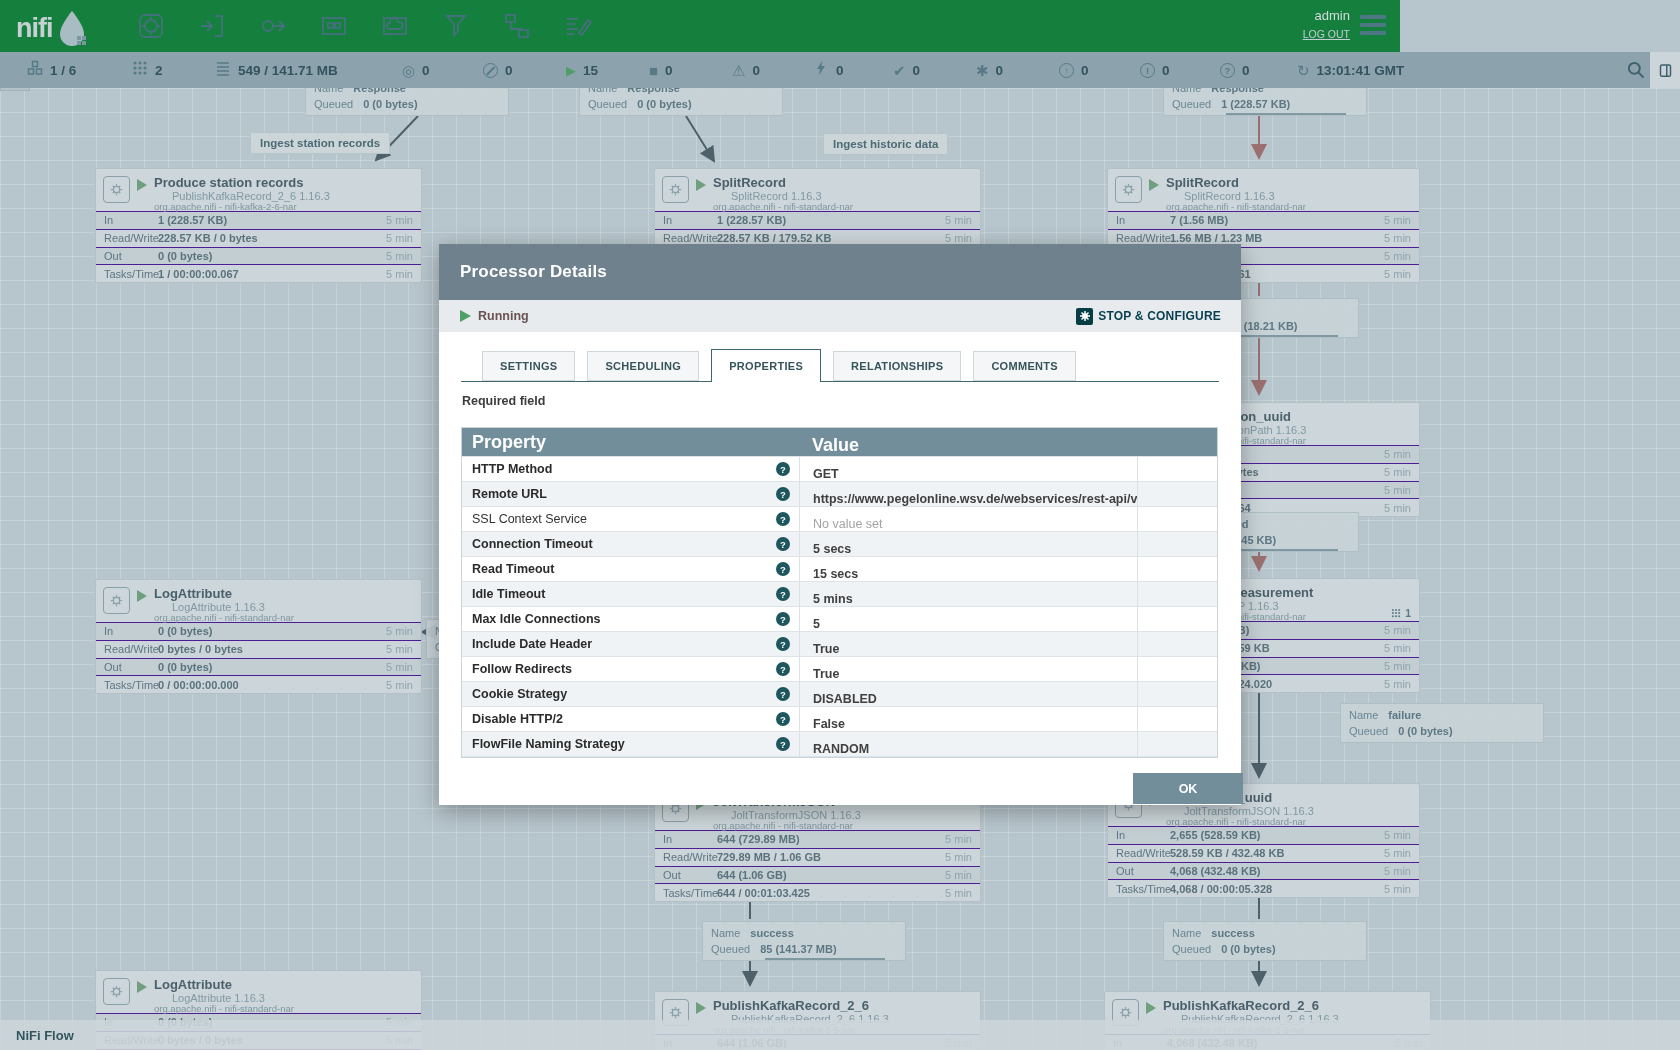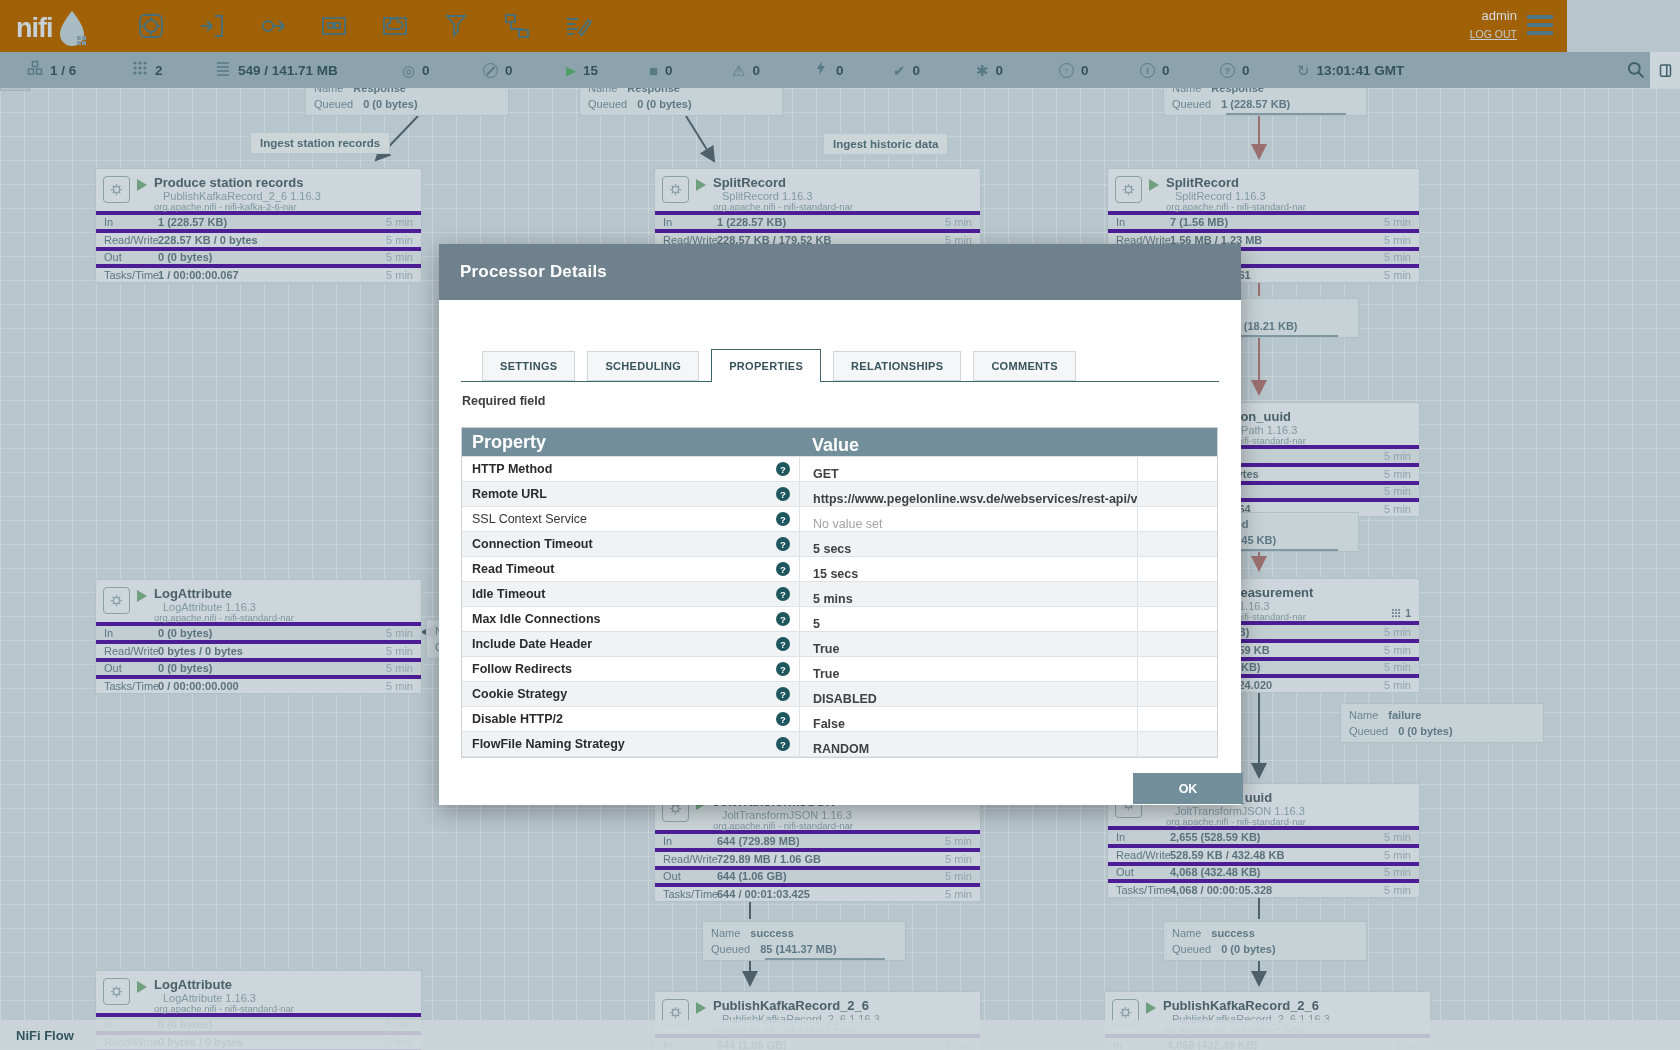--- a/index.html
+++ b/index.html
@@ -1,19 +1,19 @@
 <!DOCTYPE html>
 <html><head>
 <meta charset="utf-8">
 <style>
   html,body{margin:0;padding:0;background:#222;}
   *{box-sizing:border-box;font-family:"Liberation Sans","DejaVu Sans",sans-serif;}
   .screen{position:relative;width:1680px;height:1050px;overflow:hidden;background:#b7c5cc;}
   
-  .appbar{position:absolute;left:0;top:0;width:1567px;height:52px;background:#a16207;z-index:5;}
+  .appbar{position:absolute;left:0;top:0;width:1400px;height:52px;background:#15803d;z-index:5;}
   .logo{position:absolute;left:16px;top:8px;display:flex;align-items:center;}
   .logo-text{font-size:27px;font-weight:bold;letter-spacing:-1px;color:#c6d0d5;}
   .logo-drop{margin-left:2px;margin-top:2px;}
   .tb-icons{position:absolute;left:136px;top:11px;display:flex;gap:31px;}
   .tb-icon{width:30px;height:30px;color:#44707e;cursor:pointer;}
   .user-block{position:absolute;right:50px;top:8px;text-align:right;}
   .user-name{font-size:13px;color:#d3dbdf;}
   .logout{font-size:10.5px;color:#c2cdd2;text-decoration:underline;margin-top:5px;cursor:pointer;}
   .hamburger{position:absolute;right:14px;top:15px;width:26px;cursor:pointer;}
   .hamburger div{height:4px;background:#4e7684;margin-bottom:4px;border-radius:1px;}
@@ -31,25 +31,25 @@
     background-image:linear-gradient(rgba(255,255,255,.22) 1px,transparent 1px),linear-gradient(90deg,rgba(255,255,255,.22) 1px,transparent 1px);
     background-size:24px 24px;z-index:1;}
   .side-btn{position:absolute;width:30px;height:29px;background:#b3c2c9;border:1px solid #9fb2ba;display:flex;align-items:center;justify-content:center;color:#4e707c;cursor:pointer;z-index:3;}
   .wires{position:absolute;left:0;top:0;width:1680px;height:962px;z-index:1;}
   
   .proc{position:absolute;background:#cdd6da;border:1px solid #b2c1c7;border-radius:2px;z-index:2;cursor:pointer;}
   .proc-head{position:relative;height:42px;}
   .proc-icon{position:absolute;left:7px;top:7px;width:27px;height:27px;border:1.6px solid #8aa0a9;border-radius:4px;display:flex;align-items:center;justify-content:center;color:#8aa0a9;}
   .proc-play{position:absolute;left:41px;top:10px;width:0;height:0;border-left:10px solid #6f9f7e;border-top:6px solid transparent;border-bottom:6px solid transparent;}
   .proc-name{position:absolute;left:58px;top:6px;font-size:13px;font-weight:600;color:#4a606b;white-space:nowrap;}
-  .proc-type{position:absolute;left:67px;top:21px;font-size:11px;color:#8099a3;white-space:nowrap;}
+  .proc-type{position:absolute;left:76px;top:21px;font-size:11px;color:#8099a3;white-space:nowrap;}
   .proc-bundle{position:absolute;left:58px;top:32px;font-size:9.5px;color:#7e959f;white-space:nowrap;}
   .proc-badge{position:absolute;right:8px;top:28px;font-size:10.5px;font-weight:bold;color:#5d7a85;display:flex;gap:4px;align-items:center;}
   .proc-rows{width:100%;}
-  .proc-row{display:flex;align-items:center;height:17.75px;border-top:4px solid #4c1d95;font-size:11px;overflow:hidden;white-space:nowrap;}
+  .proc-row{display:flex;align-items:center;height:17.75px;border-top:1px solid #4c1d95;font-size:11px;overflow:hidden;white-space:nowrap;}
   .proc-row:nth-child(odd){background:#c3ced3;}
   .proc-row:nth-child(even){background:#ccd5d9;}
   .pr-label{width:62px;padding-left:8px;color:#5c7681;flex:none;}
   .pr-value{flex:1;font-weight:600;color:#5a727c;}
   .pr-time{width:44px;padding-right:8px;color:#8ea4ad;text-align:right;flex:none;}
   
   .clabel{position:absolute;width:204px;height:40px;background:rgba(200,210,215,.92);border:1px solid #aebfc6;font-size:11px;padding:3px 8px;z-index:2;cursor:pointer;}
   .cl-line{display:flex;gap:10px;line-height:16px;white-space:nowrap;}
   .cl-key{color:#6a8693;}
   .cl-val{font-weight:600;color:#5d7884;}
@@ -763,20 +763,33 @@
   </div>
 
   <div class="crumbbar">
     <span class="crumb">NiFi Flow</span>
   </div>
 
   <div class="modal">
     <div class="m-head">
       <span class="m-title">Processor Details</span>
     </div>
+    <div class="m-status">
+      <span class="m-run-play"></span>
+      <span class="m-run-text">Running</span>
+      <div class="m-action">
+        <span class="m-action-icon">
+          <svg width="12" height="12" viewBox="0 0 24 24" fill="none" stroke="currentColor" stroke-width="3">
+              <circle cx="12" cy="12" r="4.5" fill="currentColor"></circle>
+              <path d="M12 2v4 M12 18v4 M2 12h4 M18 12h4 M5 5l3 3 M16 16l3 3 M19 5l-3 3 M8 16l-3 3"></path>
+            </svg>
+        </span>
+        <span class="m-action-text">STOP &amp; CONFIGURE</span>
+      </div>
+    </div>
     <div class="m-tabs" id="m-tabs">
         <div class="m-tab">SETTINGS</div>
         <div class="m-tab">SCHEDULING</div>
         <div class="m-tab active">PROPERTIES</div>
         <div class="m-tab">RELATIONSHIPS</div>
         <div class="m-tab">COMMENTS</div>
       </div>
     <div class="m-tabline"></div>
     <div class="m-note">Required field</div>
     <div class="m-table">

